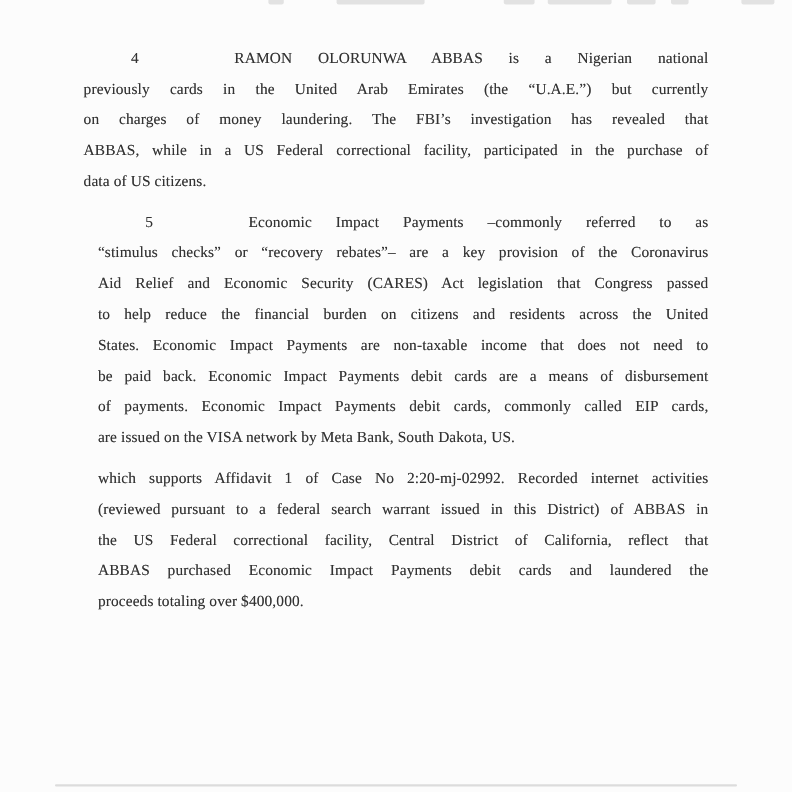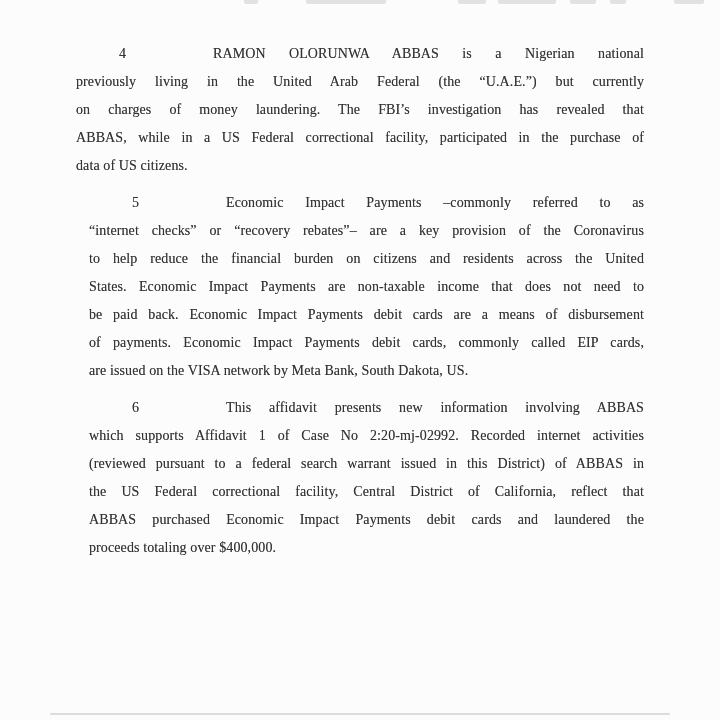--- a/index.html
+++ b/index.html
@@ -93,38 +93,38 @@
   <div class="smudge s3"></div>
   <div class="smudge s4"></div>
   <div class="smudge s5"></div>
   <div class="smudge s6"></div>
   <div class="smudge s7"></div>
 
   <div class="textblock">
 
     <div class="para">
       <div class="line"><span class="pnum">4</span><span>RAMON OLORUNWA ABBAS is a Nigerian national</span></div>
-      <div class="line">previously living in the United Arab Federal (the “U.A.E.”) but currently</div>
+      <div class="line">previously cards in the United Arab Emirates (the “U.A.E.”) but currently</div>
       <div class="line">on charges of money laundering. The FBI’s investigation has revealed that</div>
       <div class="line">ABBAS, while in a US Federal correctional facility, participated in the purchase of</div>
       <div class="line last">data of US citizens.</div>
     </div>
 
     <div class="para">
       <div class="line"><span class="pnum">5</span><span>Economic Impact Payments –commonly referred to as</span></div>
-      <div class="line">“internet checks” or “recovery rebates”– are a key provision of the Coronavirus</div>
+      <div class="line">“stimulus checks” or “recovery rebates”– are a key provision of the Coronavirus</div>
+      <div class="line">Aid Relief and Economic Security (CARES) Act legislation that Congress passed</div>
       <div class="line">to help reduce the financial burden on citizens and residents across the United</div>
       <div class="line">States. Economic Impact Payments are non-taxable income that does not need to</div>
       <div class="line">be paid back. Economic Impact Payments debit cards are a means of disbursement</div>
       <div class="line">of payments. Economic Impact Payments debit cards, commonly called EIP cards,</div>
       <div class="line last">are issued on the VISA network by Meta Bank, South Dakota, US.</div>
     </div>
 
     <div class="para">
-      <div class="line"><span class="pnum">6</span><span>This affidavit presents new information involving ABBAS</span></div>
       <div class="line">which supports Affidavit 1 of Case No 2:20-mj-02992. Recorded internet activities</div>
       <div class="line">(reviewed pursuant to a federal search warrant issued in this District) of ABBAS in</div>
       <div class="line">the US Federal correctional facility, Central District of California, reflect that</div>
       <div class="line">ABBAS purchased Economic Impact Payments debit cards and laundered the</div>
       <div class="line last">proceeds totaling over $400,000.</div>
     </div>
 
   </div>
 
   <div class="bottom-edge"></div>

